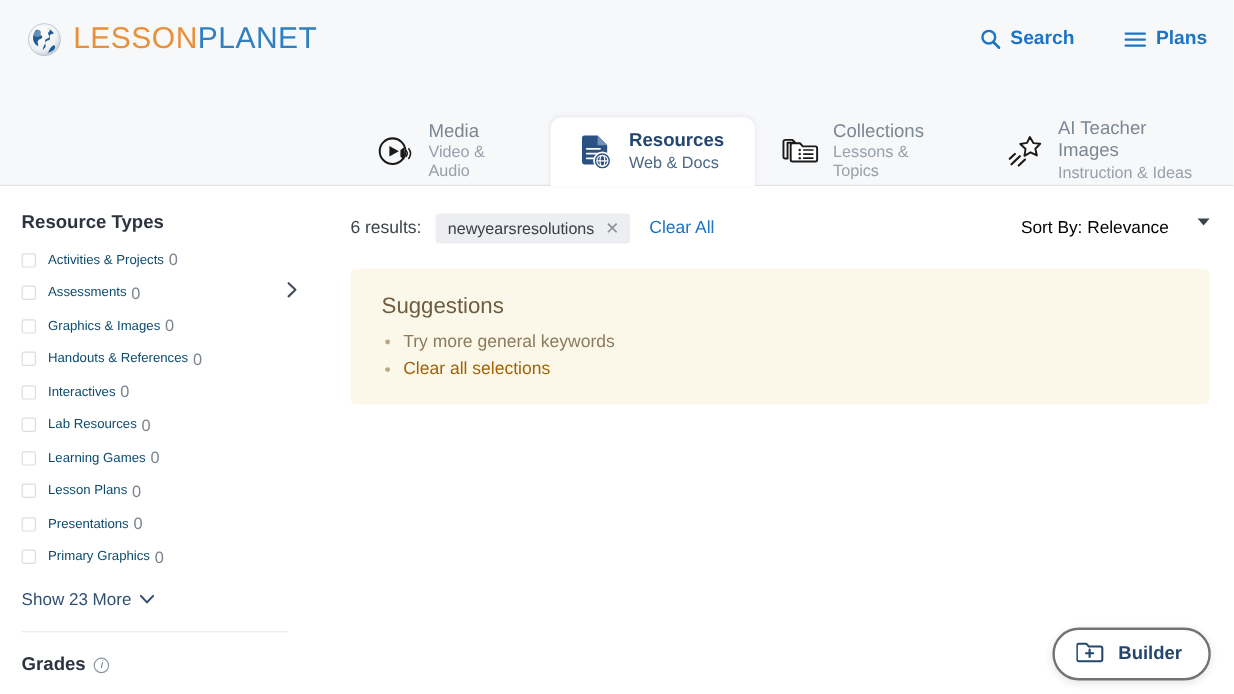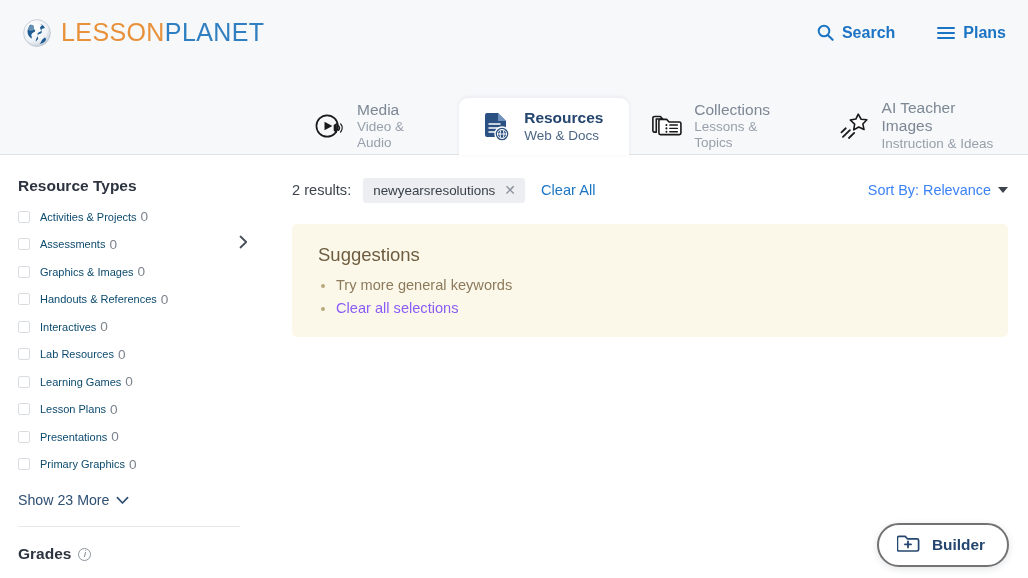--- a/index.html
+++ b/index.html
@@ -184,24 +184,23 @@
   .clear-all {
     font-size: 14.6px;
     color: #1c74c4;
     margin-left: 16px;
     cursor: pointer;
     text-decoration: none;
   }
   .sortby {
     margin-left: auto;
     display: flex;
-    align-items: center;
-    gap: 7px;
+    gap: 24px;
     font-size: 14.4px;
-    color: #3b82f6;
+    color: #000000;
     cursor: pointer;
   }
   .caret {
     width: 0; height: 0;
     border-left: 5.5px solid transparent;
     border-right: 5.5px solid transparent;
     border-top: 6px solid #3c434d;
   }
 
   .sugg {
@@ -217,21 +216,21 @@
     font-weight: normal;
     margin: 0 0 8px 0;
   }
   .sugg-list { margin: 0; padding-left: 18px; }
   .sugg-list li {
     font-size: 14.6px;
     line-height: 23px;
     color: #8c7a5c;
   }
   .sugg-list li::marker { color: #b9a77f; }
-  .sugg-link { color: #8b5cf6; cursor: pointer; }
+  .sugg-link { color: #a16207; cursor: pointer; }
 
   
   .builder {
     position: absolute;
     right: 19px;
     bottom: 11px;
     height: 44px;
     padding: 0 22px 0 18px;
     background: #ffffff;
     border: 2px solid #737373;
@@ -459,21 +458,21 @@
 
     <div class="grades-head">
       <span>Grades</span>
       <span class="info-i">i</span>
     </div>
   </div>
 
   <div class="main">
 
     <div class="resbar">
-      <span class="res-count">2 results:</span>
+      <span class="res-count">6 results:</span>
       <span class="chip">
         <span>newyearsresolutions</span>
         <span class="chip-x">✕</span>
       </span>
       <span class="clear-all">Clear All</span>
       <span class="sortby">
         <span>Sort By: Relevance</span>
         <span class="caret"></span>
       </span>
     </div>

